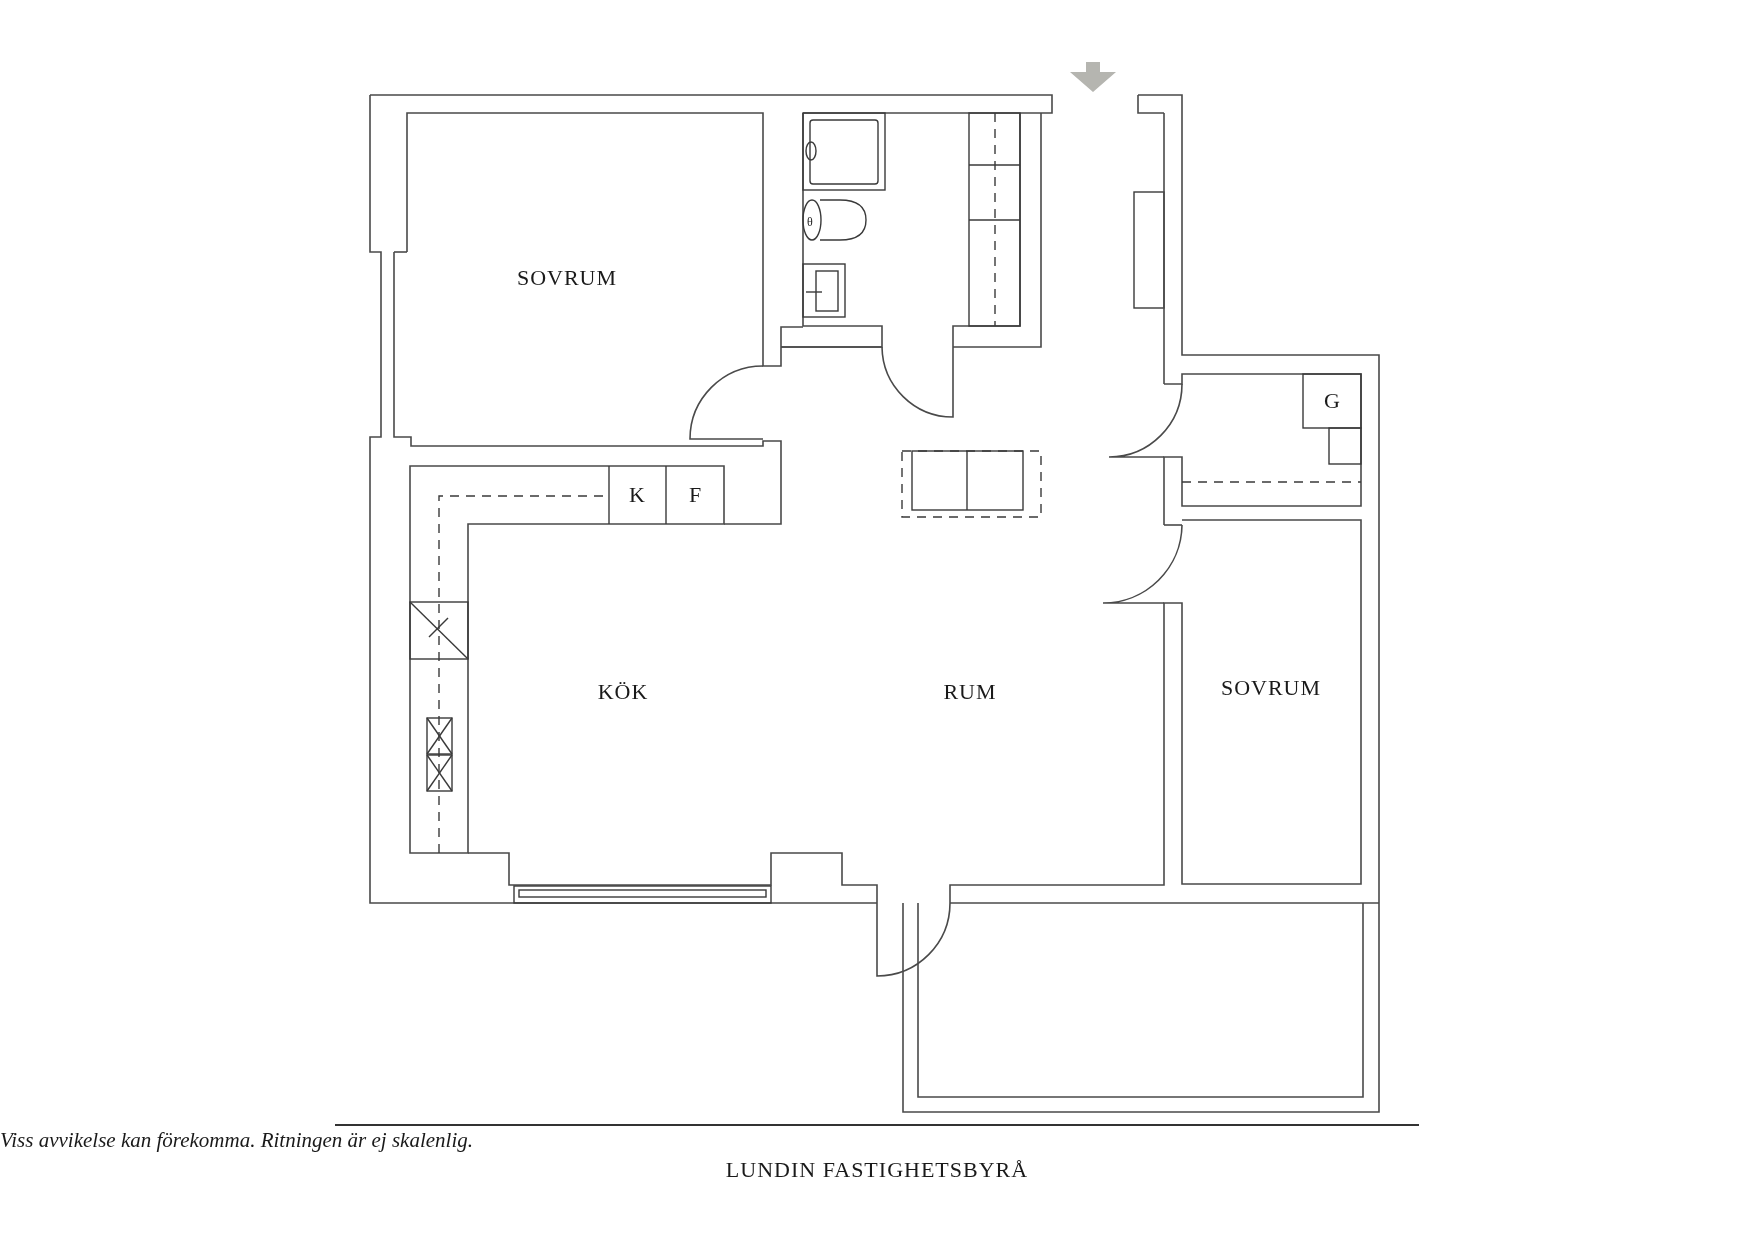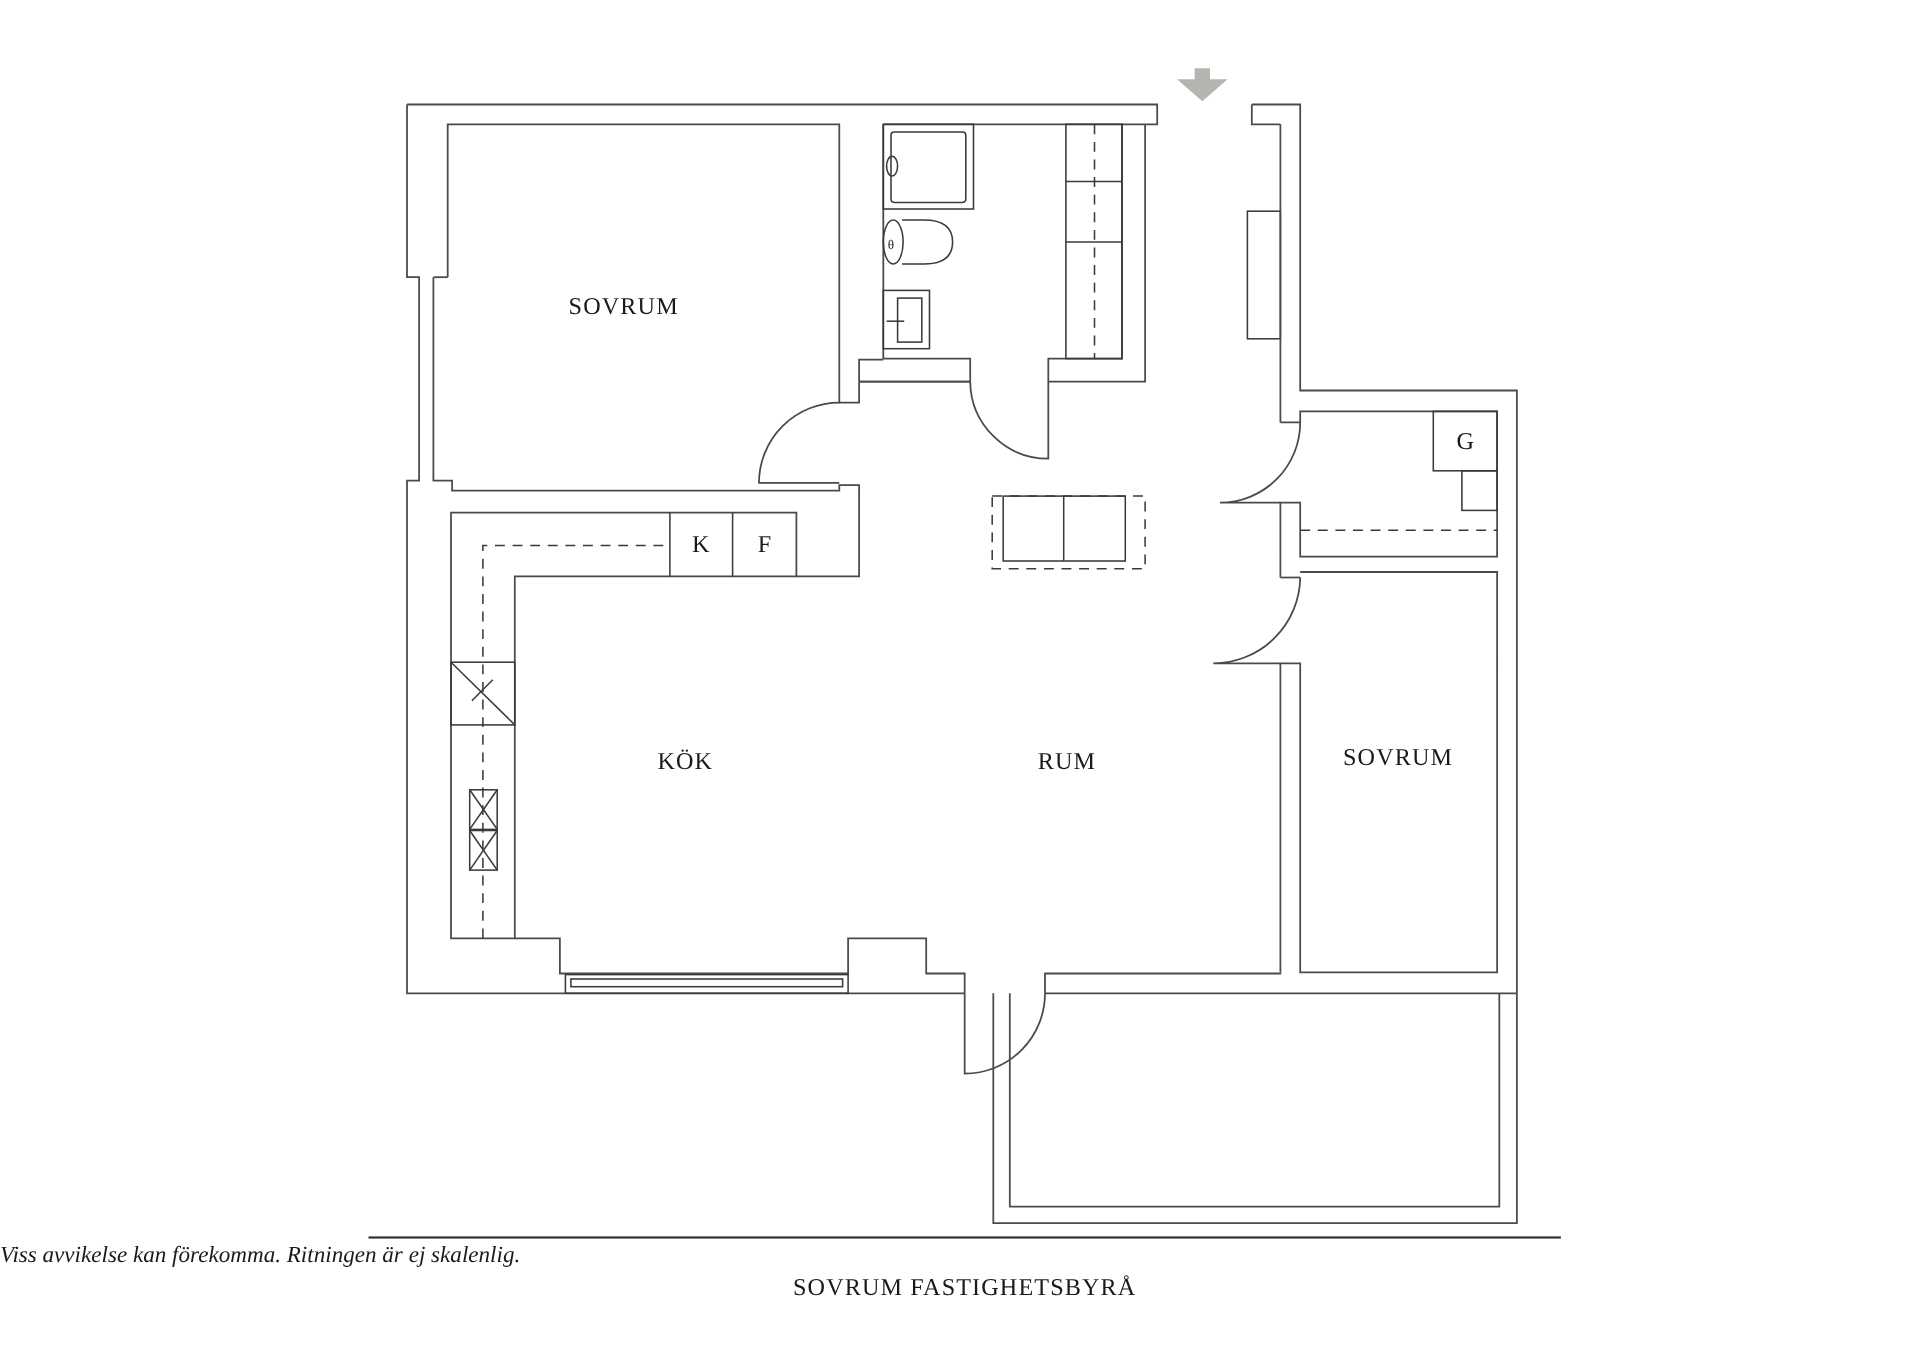--- a/index.html
+++ b/index.html
@@ -143,13 +143,13 @@
   <text class="label" x="623" y="699" text-anchor="middle">KÖK</text>
   <text class="label" x="970" y="699" text-anchor="middle">RUM</text>
   <text class="label" x="1271" y="695" text-anchor="middle">SOVRUM</text>
   <text class="small" x="637" y="502" text-anchor="middle">K</text>
   <text class="small" x="695" y="502" text-anchor="middle">F</text>
   <text class="small" x="1332" y="408" text-anchor="middle">G</text>
 </svg>
 
 <div class="rule"></div>
 <div class="footer-note">Viss avvikelse kan förekomma. Ritningen är ej skalenlig.</div>
-<div class="footer-brand">SOVRUM FASTIGHETSBYRÅ</div>
+<div class="footer-brand">LUNDIN FASTIGHETSBYRÅ</div>
 
 </body></html>

